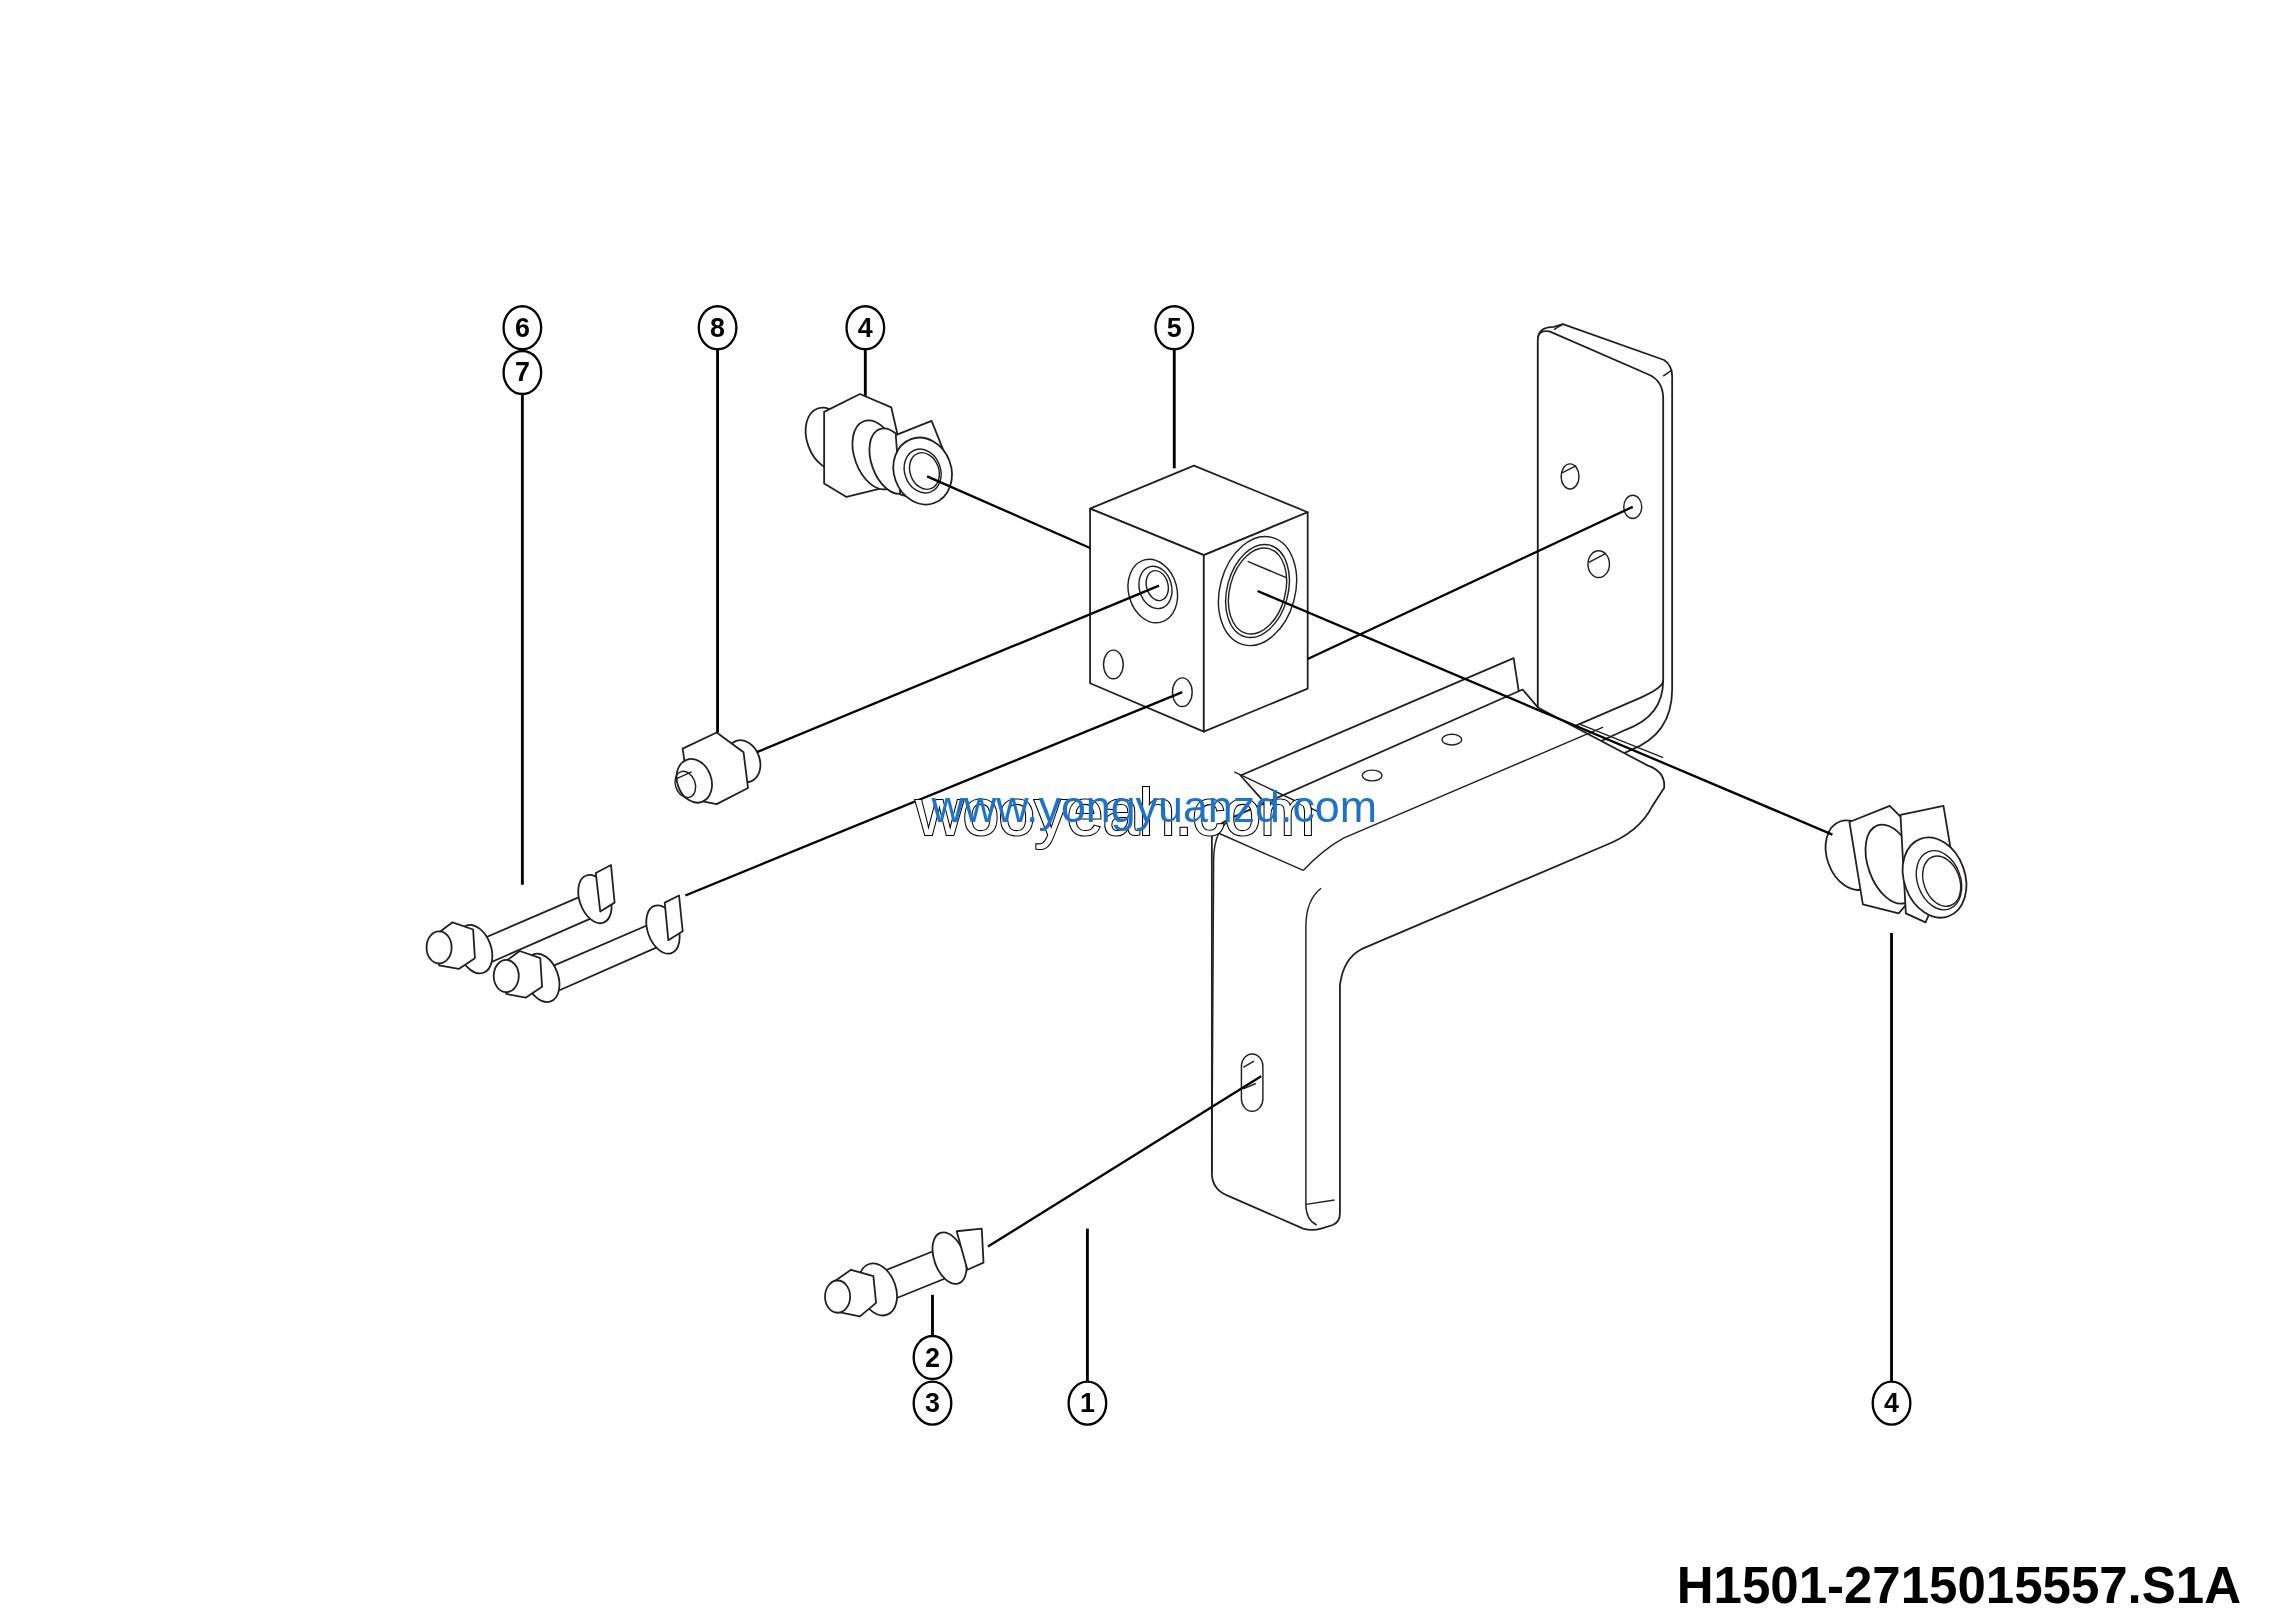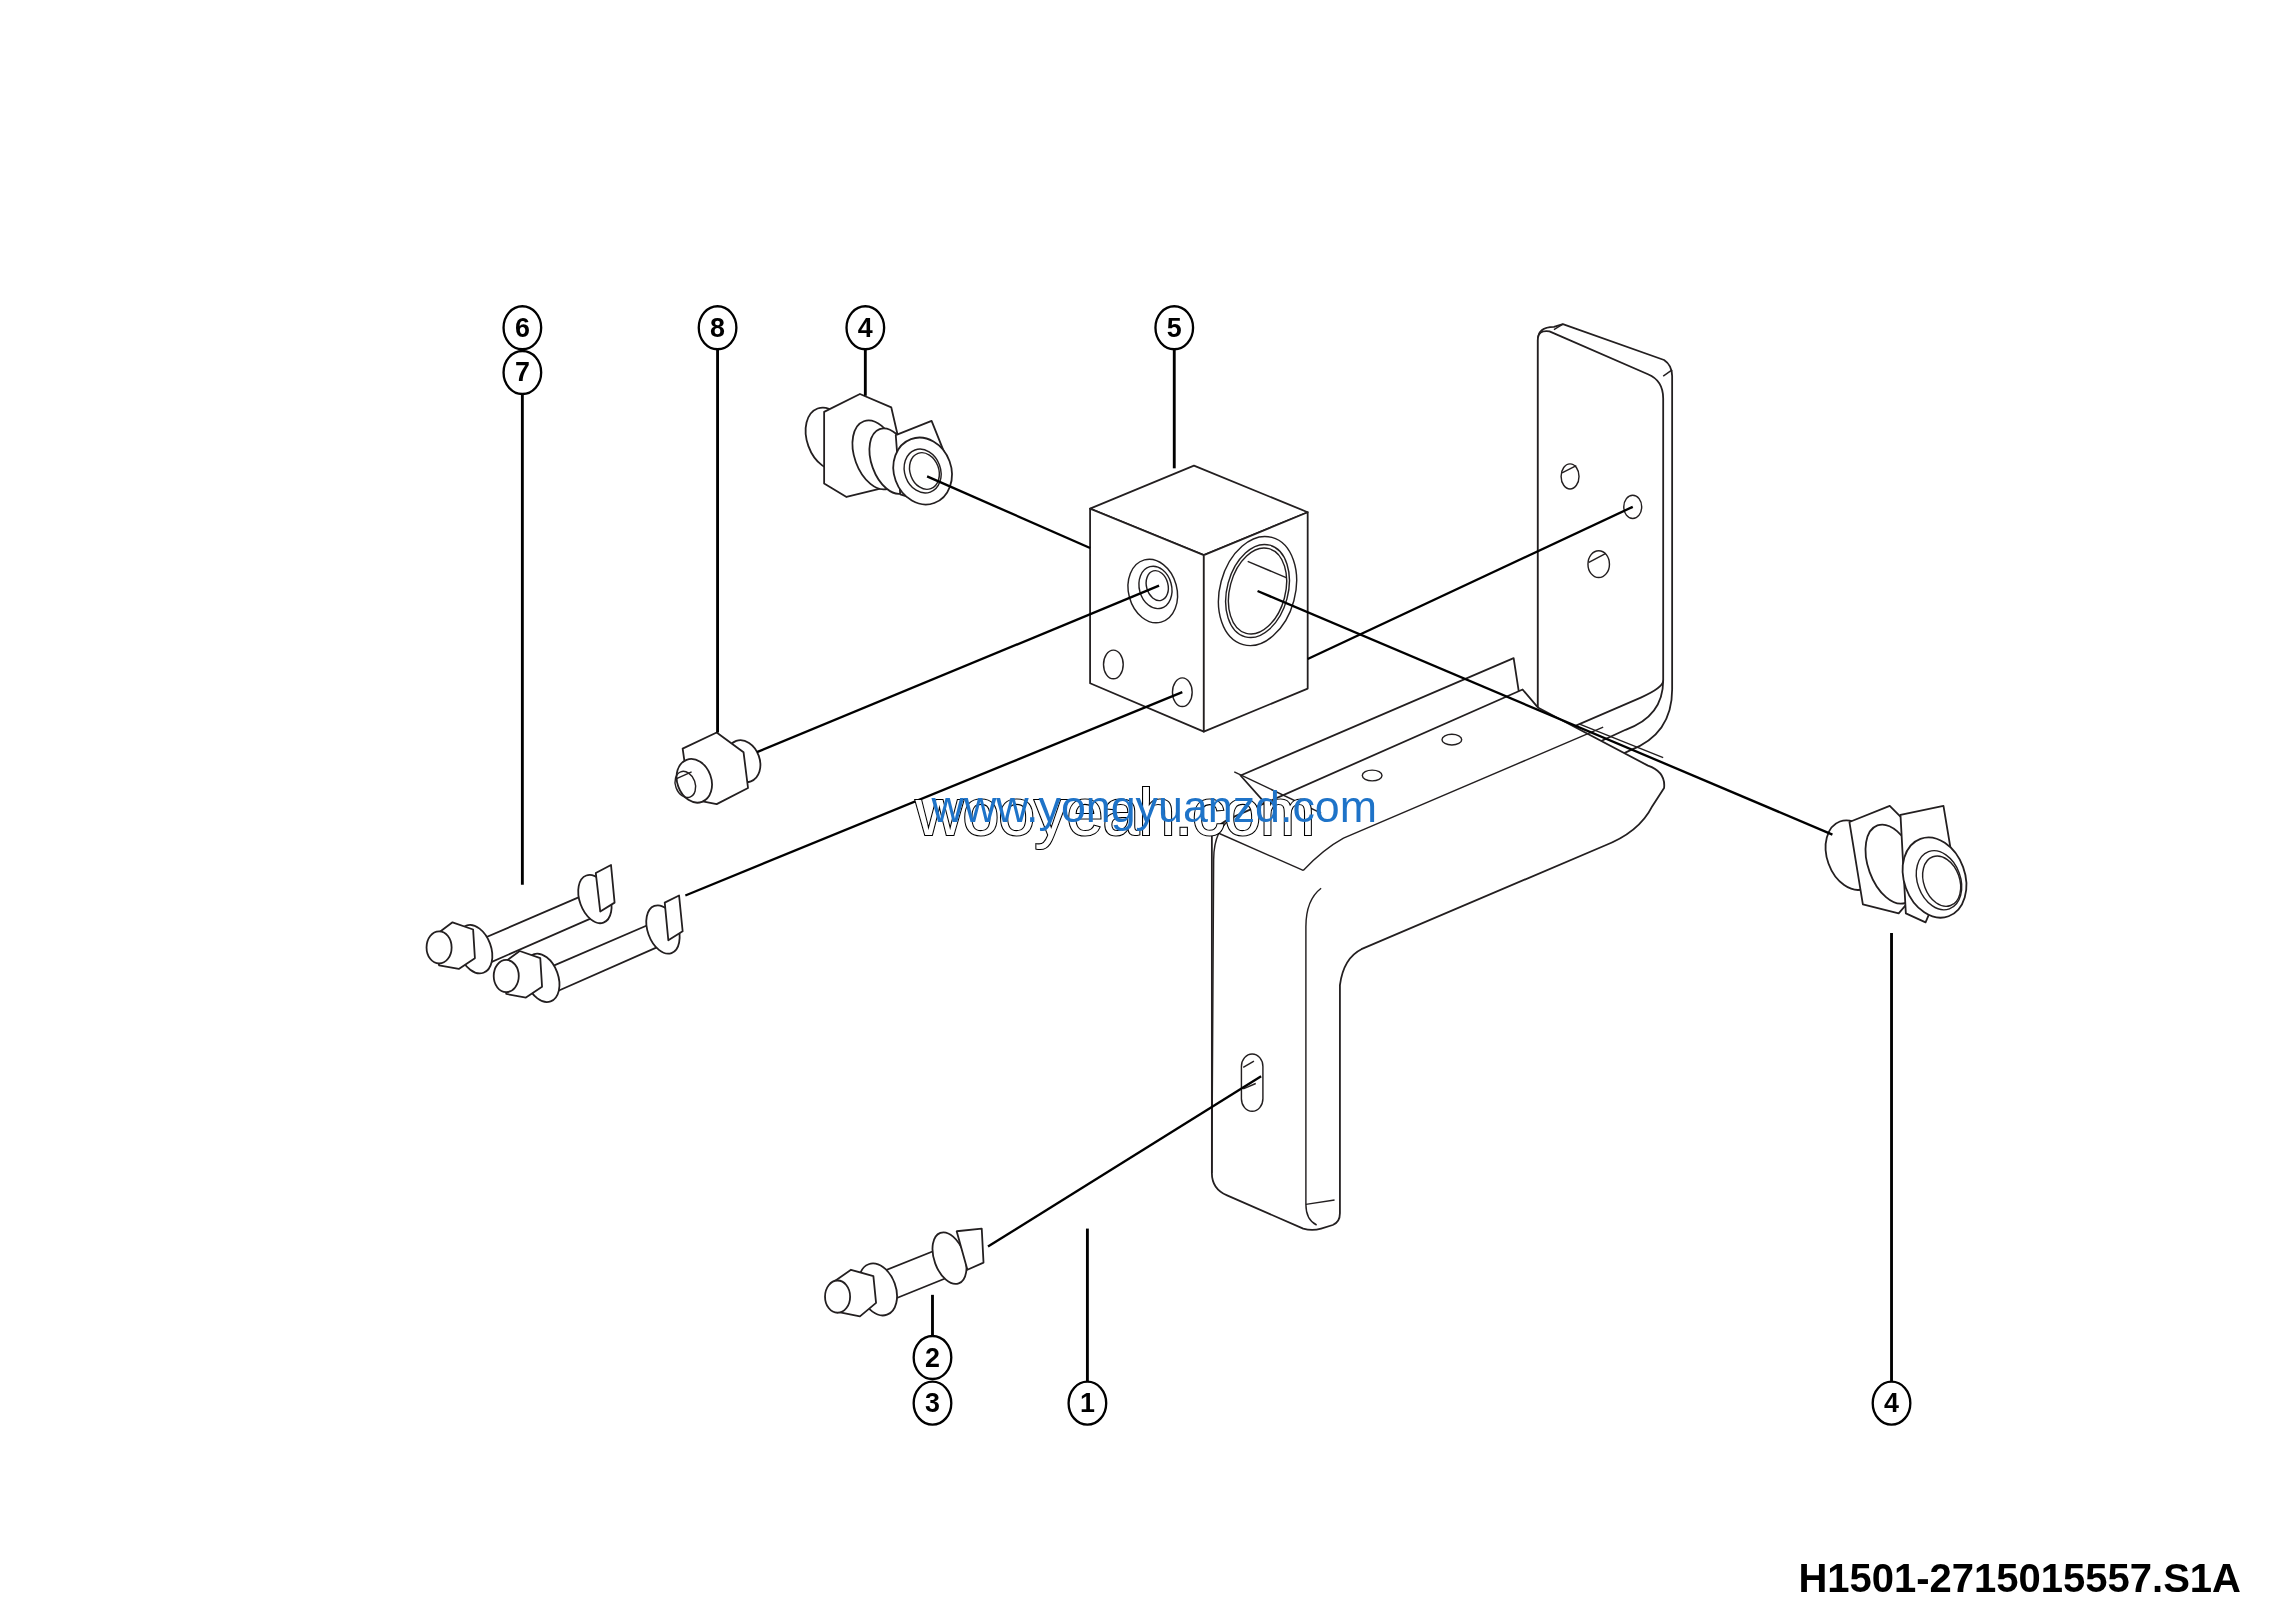--- a/index.html
+++ b/index.html
@@ -5,21 +5,21 @@
   html, body { margin: 0; padding: 0; background: #ffffff; }
   body { width: 2293px; height: 1619px; position: relative; overflow: hidden;
          font-family: "Liberation Sans", sans-serif; }
   #diagram { position: absolute; left: 0; top: 0; width: 2293px; height: 1619px; }
   .part { fill: #ffffff; stroke: #231f20; stroke-width: 2; stroke-linejoin: round; stroke-linecap: round; }
   .thin { fill: none; stroke: #231f20; stroke-width: 1.6; }
   .leader { fill: none; stroke: #000000; stroke-width: 3.2; }
   .callout-circle { fill: #ffffff; stroke: #000000; stroke-width: 2.6; }
   .callout-text { font-family: "Liberation Sans", sans-serif; font-weight: bold; font-size: 30px;
                   fill: #000000; text-anchor: middle; dominant-baseline: central; }
-  .part-number { position: absolute; right: 52px; top: 1556px; font-weight: bold; font-size: 40px;
+  .part-number { position: absolute; right: 52px; top: 1556px; font-weight: bold; font-size: 51px;
                  color: #000000; letter-spacing: 0px; font-family: "Liberation Sans", sans-serif; }
   .wm-outline { font-family: "Liberation Sans", sans-serif; font-size: 74px; fill: #ffffff;
                 stroke: #000000; stroke-width: 2.4; paint-order: stroke; letter-spacing: -1px; }
   .wm-blue { font-family: "Liberation Sans", sans-serif; font-size: 50px; fill: #1e73c8; }
 </style>
 </head>
 <body>
 
 <svg id="diagram" viewBox="0 0 2560 1808" xmlns="http://www.w3.org/2000/svg">
 

